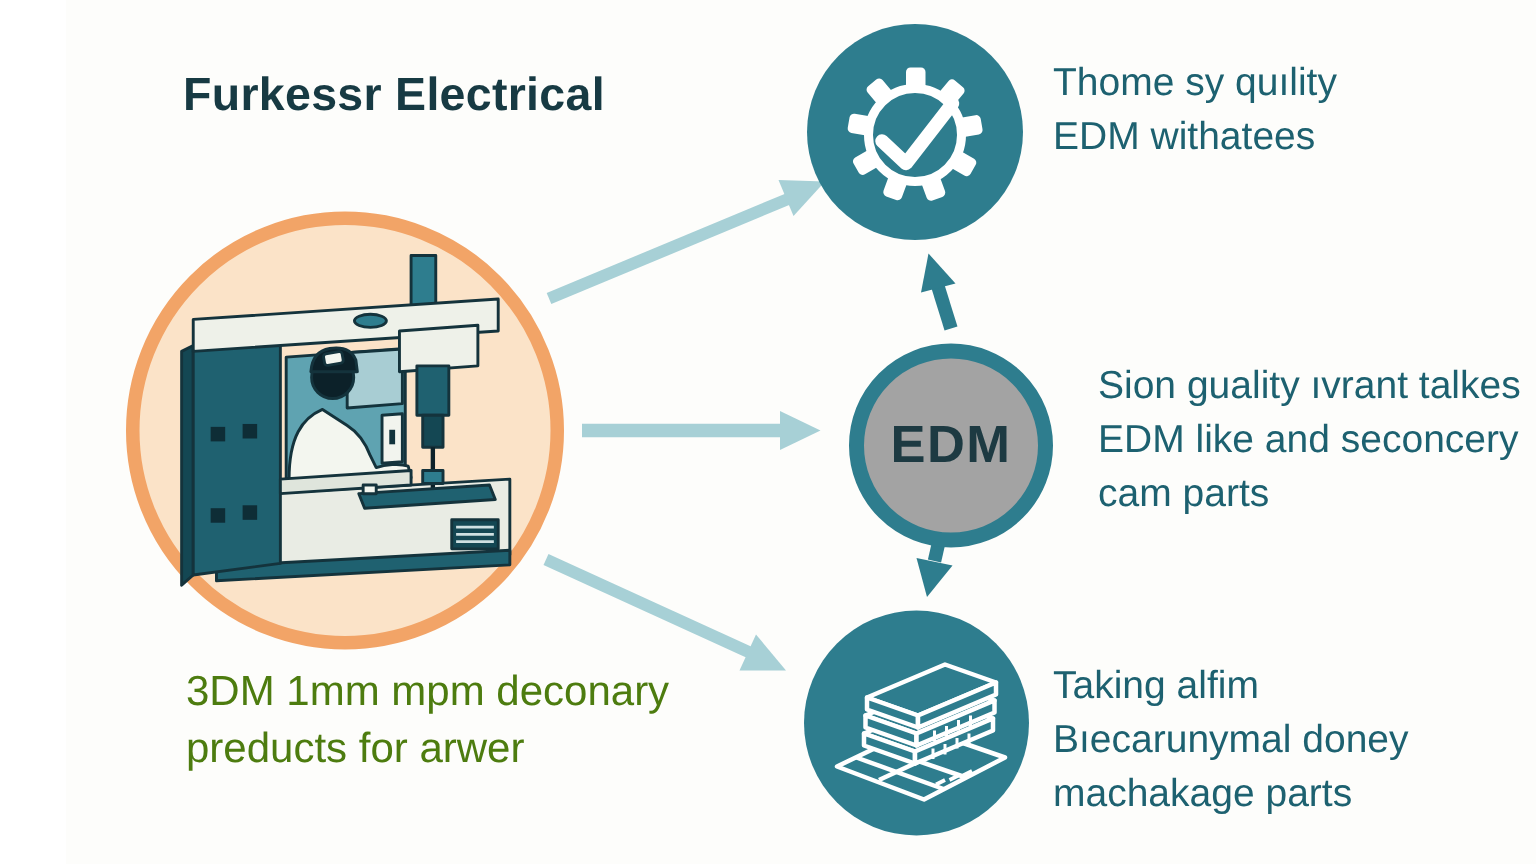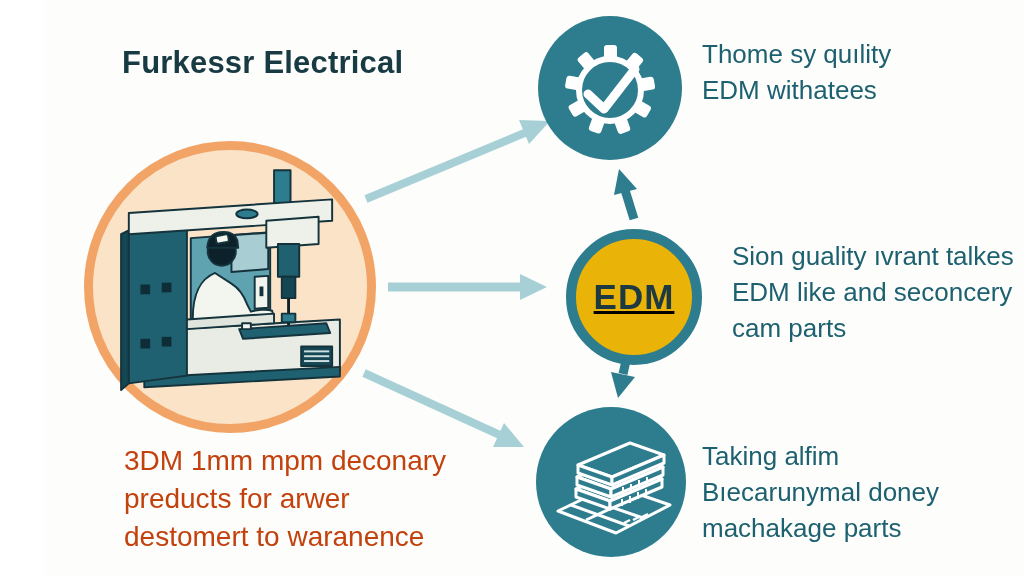--- a/index.html
+++ b/index.html
@@ -18,33 +18,33 @@
   }
   .hero-circle svg{position:absolute;left:0;top:0;}
   .badge{
     position:absolute;border-radius:50%;background:#2e7d8e;z-index:2;
     display:flex;align-items:center;justify-content:center;
   }
   .badge-top{left:494px;top:16px;width:144px;height:144px;}
   .badge-bottom{left:492px;top:407px;width:150px;height:150px;}
   .edm-circle{
     position:absolute;left:522px;top:229px;width:136px;height:136px;box-sizing:border-box;
-    border:10px solid #2e7d8e;border-radius:50%;background:#eab308;z-index:2;
-    display:flex;align-items:center;justify-content:center;text-decoration:underline;
+    border:10px solid #2e7d8e;border-radius:50%;background:#a3a3a3;z-index:2;
+    display:flex;align-items:center;justify-content:center;
   }
   .edm-label{font-size:35px;font-weight:800;color:#1d3a42;letter-spacing:1px;}
   .text-block{
     position:absolute;z-index:3;color:#1d6170;font-size:26px;line-height:36px;font-weight:400;
   }
   .text-block .line{white-space:nowrap;}
   .tb-top{left:658px;top:36px;}
   .tb-middle{left:688px;top:238px;}
   .tb-bottom{left:658px;top:438px;}
   .caption{
-    position:absolute;left:80px;top:442px;z-index:3;color:#c2410c;
+    position:absolute;left:80px;top:442px;z-index:3;color:#4d7c0f;
     font-size:28px;line-height:38px;font-weight:400;
   }
   .caption .line{white-space:nowrap;}
 </style>
 </head>
 <body>
 
 <div class="canvas">
 
   <svg class="arrow-layer" width="1024" height="576" viewBox="0 0 1024 576">
@@ -198,16 +198,15 @@
 
   <div class="text-block tb-bottom">
     <div class="line">Taking alfim</div>
     <div class="line">Bıecarunymal doney</div>
     <div class="line">machakage parts</div>
   </div>
 
   <div class="caption">
     <div class="line">3DM 1mm mpm deconary</div>
     <div class="line">preducts for arwer</div>
-    <div class="line">destomert to waranence</div>
   </div>
 
 </div>
 
 </body></html>

